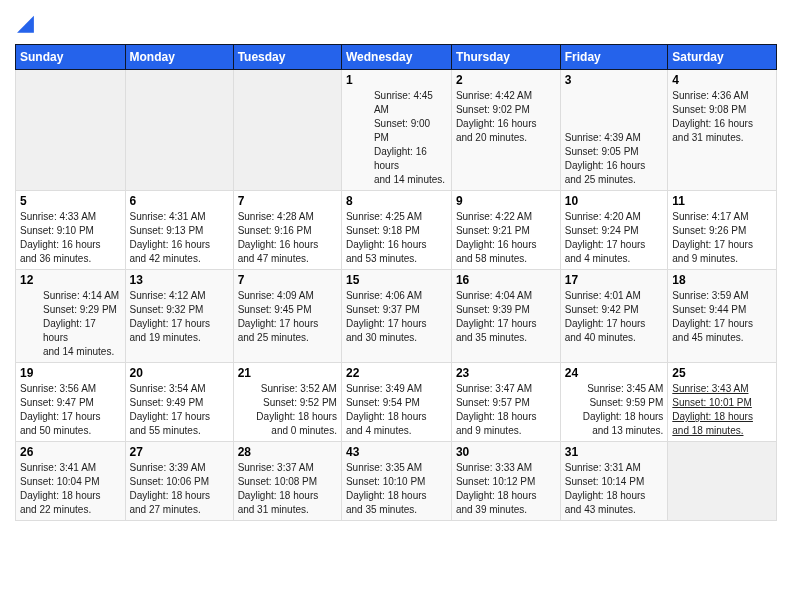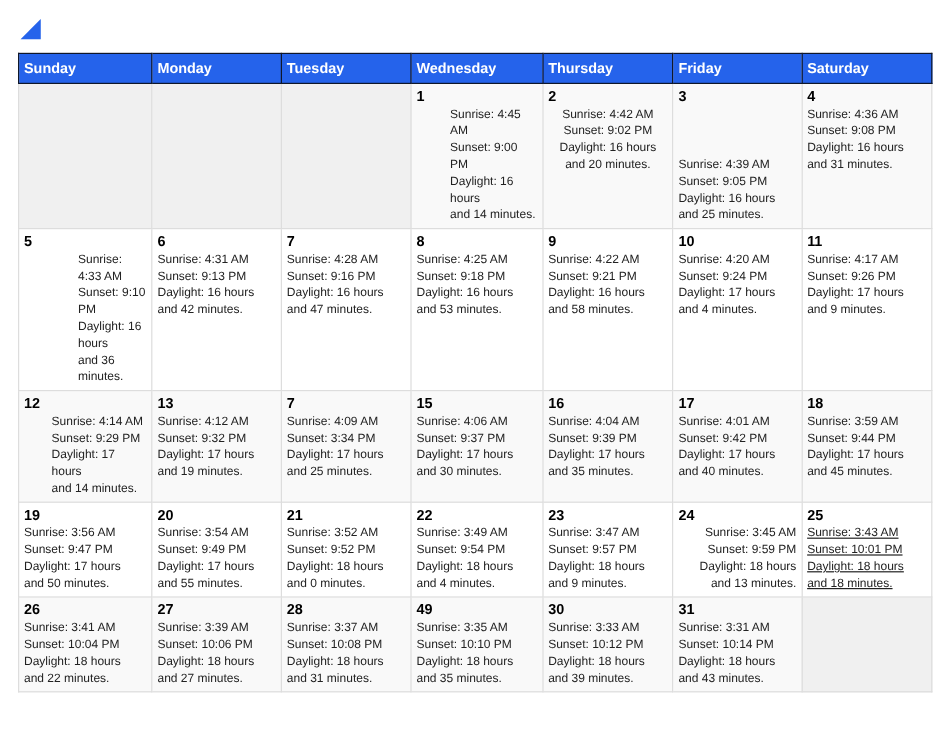--- a/index.html
+++ b/index.html
@@ -65,21 +65,21 @@
           <td class="empty"></td>
           <td>
             <div class="day-num">1</div>
             <div class="day-info" style="white-space: pre-line; margin-left: 28px;">Sunrise: 4:45 AM
 Sunset: 9:00 PM
 Daylight: 16 hours
 and 14 minutes.</div>
           </td>
           <td>
             <div class="day-num">2</div>
-            <div class="day-info" style="white-space: pre-line; text-align: center;">Sunrise: 4:42 AM
+            <div class="day-info" style="white-space: pre-line;">Sunrise: 4:42 AM
 Sunset: 9:02 PM
 Daylight: 16 hours
 and 20 minutes.</div>
           </td>
           <td>
             <div class="day-num">3</div>
             <div class="day-info" style="white-space: pre-line; margin-top: 44px;">Sunrise: 4:39 AM
 Sunset: 9:05 PM
 Daylight: 16 hours
 and 25 minutes.</div>
@@ -88,21 +88,21 @@
             <div class="day-num">4</div>
             <div class="day-info" style="white-space: pre-line;">Sunrise: 4:36 AM
 Sunset: 9:08 PM
 Daylight: 16 hours
 and 31 minutes.</div>
           </td>
         </tr>
         <tr class="week">
           <td>
             <div class="day-num">5</div>
-            <div class="day-info" style="white-space: pre-line; margin-left: 45px;">Sunrise: 4:33 AM
+            <div class="day-info" style="white-space: pre-line;">Sunrise: 4:33 AM
 Sunset: 9:10 PM
 Daylight: 16 hours
 and 36 minutes.</div>
           </td>
           <td>
             <div class="day-num">6</div>
             <div class="day-info" style="white-space: pre-line;">Sunrise: 4:31 AM
 Sunset: 9:13 PM
 Daylight: 16 hours
 and 42 minutes.</div>
@@ -154,21 +154,21 @@
           <td>
             <div class="day-num">13</div>
             <div class="day-info" style="white-space: pre-line;">Sunrise: 4:12 AM
 Sunset: 9:32 PM
 Daylight: 17 hours
 and 19 minutes.</div>
           </td>
           <td>
             <div class="day-num">7</div>
             <div class="day-info" style="white-space: pre-line;">Sunrise: 4:09 AM
-Sunset: 3:34 PM
+Sunset: 9:45 PM
 Daylight: 17 hours
 and 25 minutes.</div>
           </td>
           <td>
             <div class="day-num">15</div>
             <div class="day-info" style="white-space: pre-line;">Sunrise: 4:06 AM
 Sunset: 9:37 PM
 Daylight: 17 hours
 and 30 minutes.</div>
           </td>
@@ -204,21 +204,21 @@
           </td>
           <td>
             <div class="day-num">20</div>
             <div class="day-info" style="white-space: pre-line;">Sunrise: 3:54 AM
 Sunset: 9:49 PM
 Daylight: 17 hours
 and 55 minutes.</div>
           </td>
           <td>
             <div class="day-num">21</div>
-            <div class="day-info" style="white-space: pre-line;">Sunrise: 3:52 AM
+            <div class="day-info" style="white-space: pre-line; text-align: right;">Sunrise: 3:52 AM
 Sunset: 9:52 PM
 Daylight: 18 hours
 and 0 minutes.</div>
           </td>
           <td>
             <div class="day-num">22</div>
             <div class="day-info" style="white-space: pre-line;">Sunrise: 3:49 AM
 Sunset: 9:54 PM
 Daylight: 18 hours
 and 4 minutes.</div>
@@ -261,21 +261,21 @@
 and 27 minutes.</div>
           </td>
           <td>
             <div class="day-num">28</div>
             <div class="day-info" style="white-space: pre-line;">Sunrise: 3:37 AM
 Sunset: 10:08 PM
 Daylight: 18 hours
 and 31 minutes.</div>
           </td>
           <td>
-            <div class="day-num">49</div>
+            <div class="day-num">43</div>
             <div class="day-info" style="white-space: pre-line;">Sunrise: 3:35 AM
 Sunset: 10:10 PM
 Daylight: 18 hours
 and 35 minutes.</div>
           </td>
           <td>
             <div class="day-num">30</div>
             <div class="day-info" style="white-space: pre-line;">Sunrise: 3:33 AM
 Sunset: 10:12 PM
 Daylight: 18 hours

